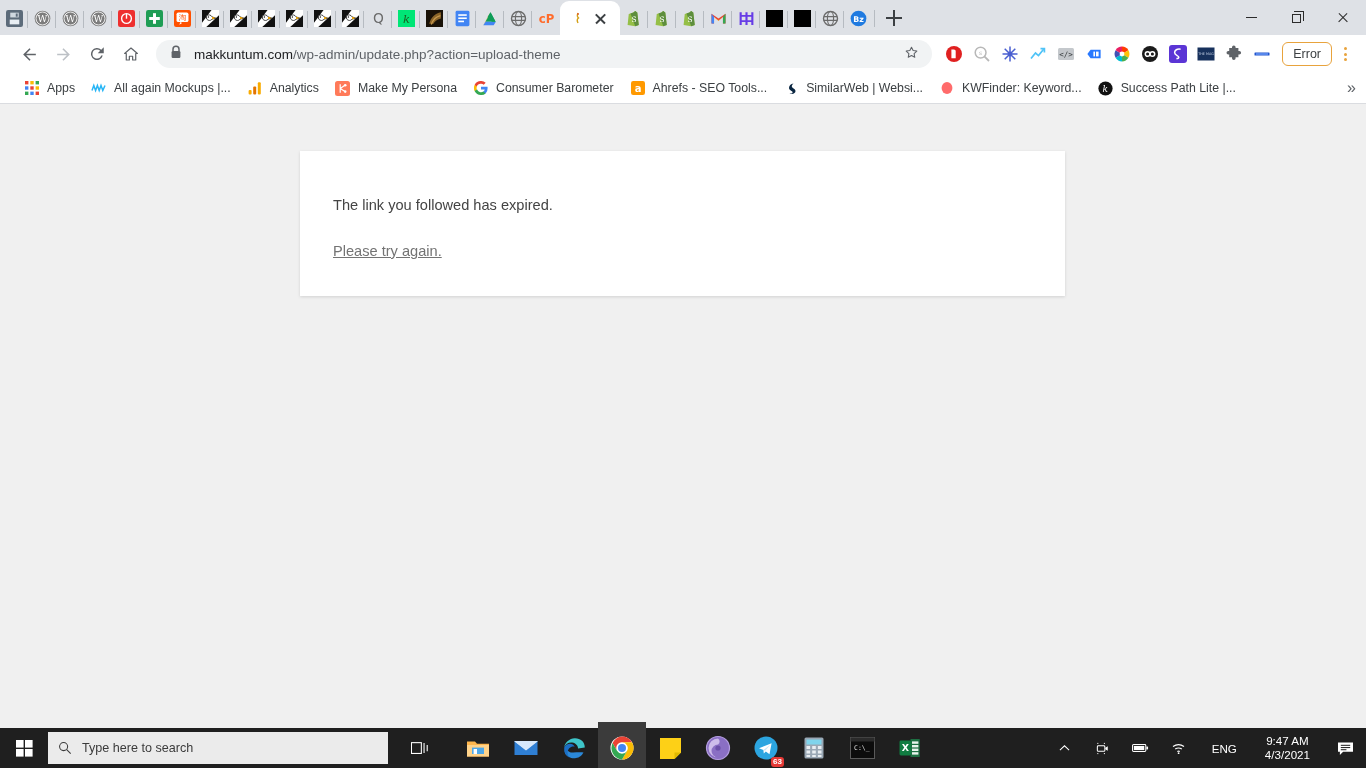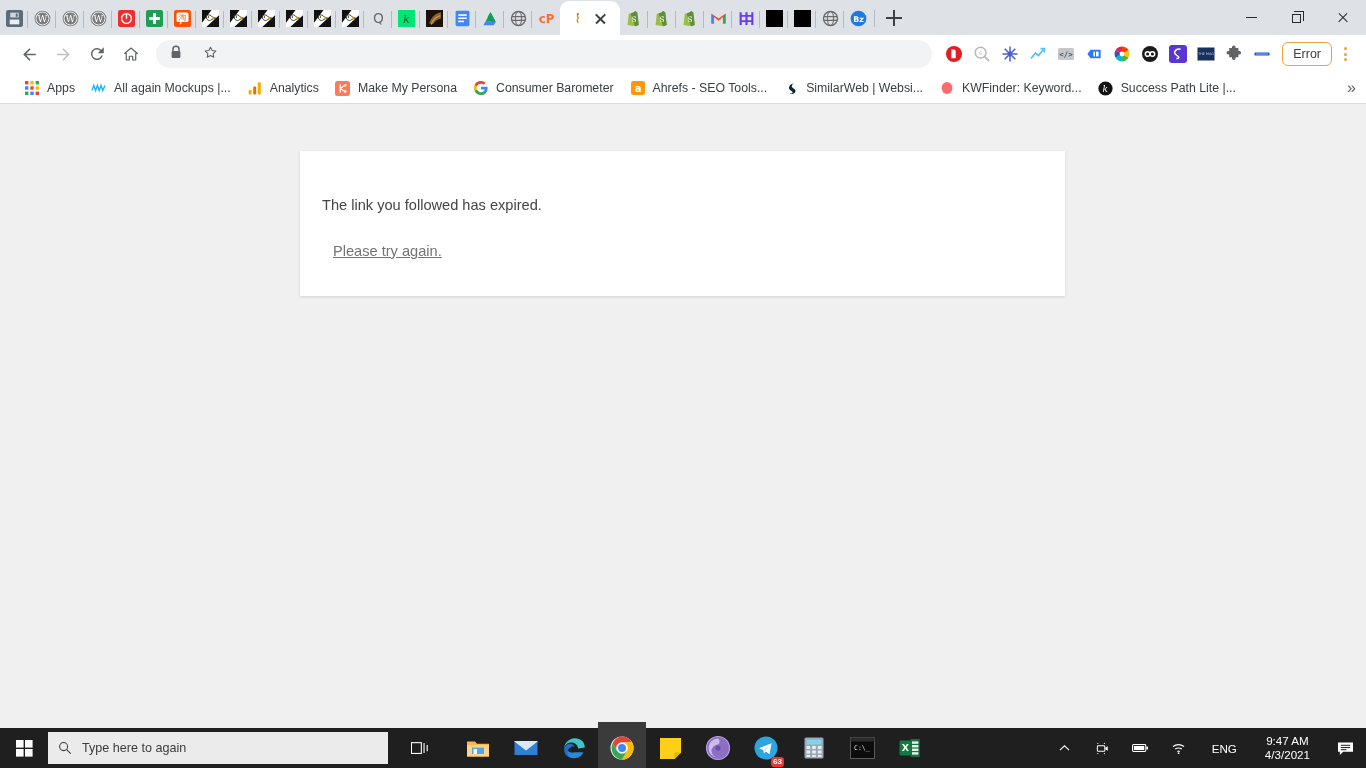--- a/index.html
+++ b/index.html
@@ -125,21 +125,21 @@
   .page {
     height: calc(728px - 35px - 38px - 31px);
     background: #f0f0f0; position: relative; overflow: hidden;
   }
   .card {
     position: absolute; left: 300px; top: 47px; width: 765px; height: 145px;
     background: #ffffff;
     box-shadow: 0 1px 3px rgba(0,0,0,0.13);
   }
   .card-msg {
-    position: absolute; left: 22px; top: 46px;
+    position: absolute; left: 33px; top: 46px;
     font-size: 14.6px; color: #444444; font-family: "Liberation Sans", sans-serif;
   }
   .card-link {
     position: absolute; left: 33px; top: 92px;
     font-size: 14.6px; color: #737373; text-decoration: underline;
     font-family: Liberation Sans, sans-serif; cursor: pointer;
   }
 
   
   .taskbar {
@@ -451,20 +451,23 @@
         <path d="M12 4 3.5 11.3h2.2V20h4.1v-5h4.4v5h4.1v-8.7h2.2z" fill="none" stroke="#5f6368" stroke-width="1.6" stroke-linejoin="round"></path>
       </svg>
     </div>
 
     <div class="omnibox">
       <span class="lock">
         <svg width="12" height="14" viewBox="0 0 12 14">
           <path d="M3 6V4.3a3 3 0 0 1 6 0V6" fill="none" stroke="#5f6368" stroke-width="1.5"></path>
           <rect x="1.6" y="6" width="8.8" height="7" rx="1.2" fill="#5f6368"></rect>
         </svg>
+      </span>
+      <span class="url">
+        <b>makkuntum.com</b><span>/wp-admin/update.php?action=upload-theme</span>
       </span>
       <span class="star">
         <svg width="17" height="17" viewBox="0 0 24 24">
           <path d="M12 4.5l2.3 4.8 5.2.7-3.8 3.6.9 5.2-4.6-2.5-4.6 2.5.9-5.2L4.5 10l5.2-.7z" fill="none" stroke="#5f6368" stroke-width="1.5" stroke-linejoin="round"></path>
         </svg>
       </span>
     </div>
 
     <div class="ext-row" id="ext-row">
         <div class="ext">
@@ -676,21 +679,21 @@
       <rect x="0" y="9" width="7.6" height="7.6" fill="#ffffff"></rect>
       <rect x="9" y="9" width="7.6" height="7.6" fill="#ffffff"></rect>
     </svg>
   </div>
 
   <div class="searchbox">
     <svg width="14" height="14" viewBox="0 0 16 16">
       <circle cx="6.4" cy="6.4" r="4.6" fill="none" stroke="#3b3b3b" stroke-width="1.2"></circle>
       <line x1="9.9" y1="9.9" x2="14.5" y2="14.5" stroke="#3b3b3b" stroke-width="1.2"></line>
     </svg>
-    <span class="txt">Type here to again</span>
+    <span class="txt">Type here to search</span>
   </div>
 
   <div class="taskview">
     <svg width="18" height="15" viewBox="0 0 20 16">
       <rect x="0.5" y="1.5" width="11" height="12" fill="none" stroke="#ffffff" stroke-width="1.2"></rect>
       <line x1="14.5" y1="2" x2="14.5" y2="13" stroke="#ffffff" stroke-width="1.2"></line>
       <line x1="18" y1="4" x2="18" y2="11" stroke="#ffffff" stroke-width="1.2"></line>
     </svg>
   </div>
 

